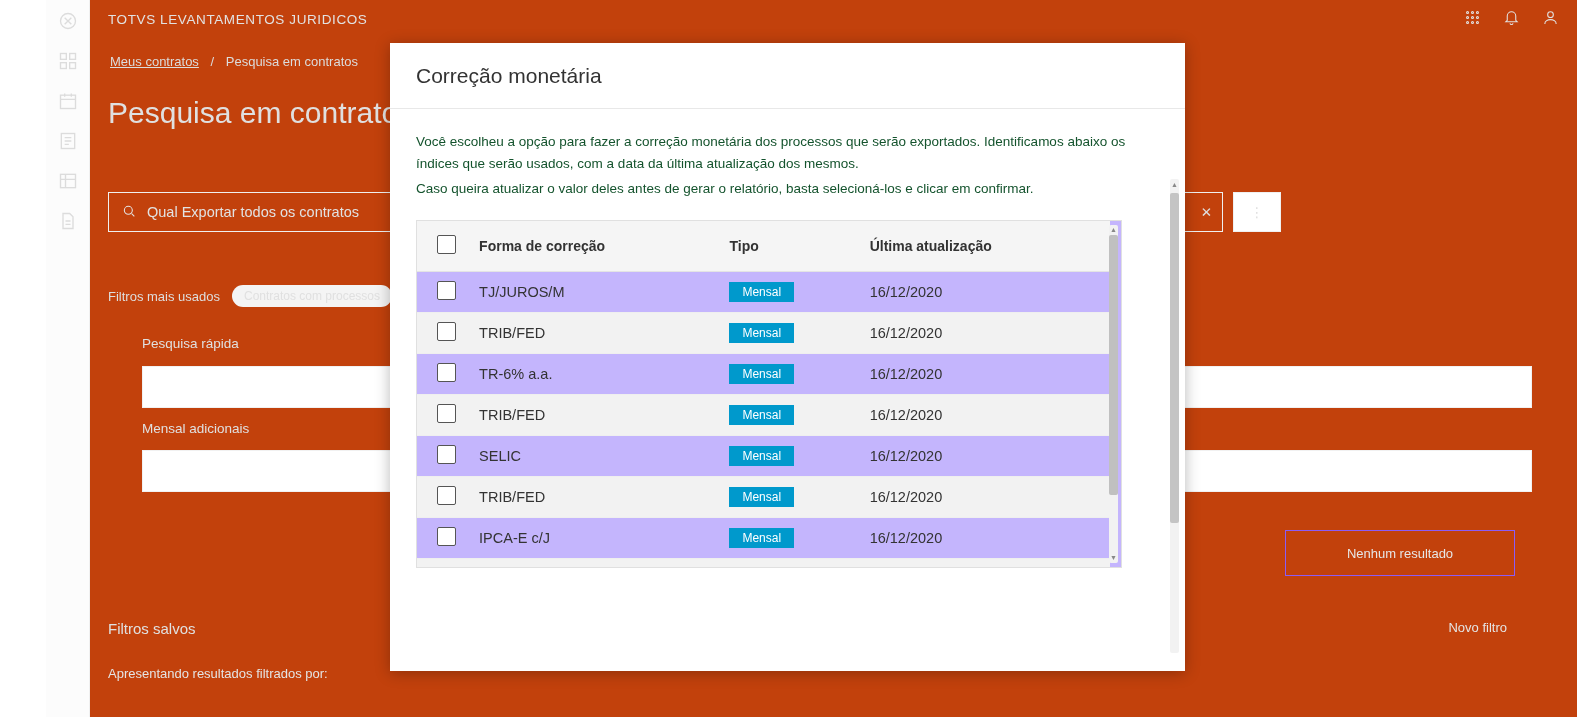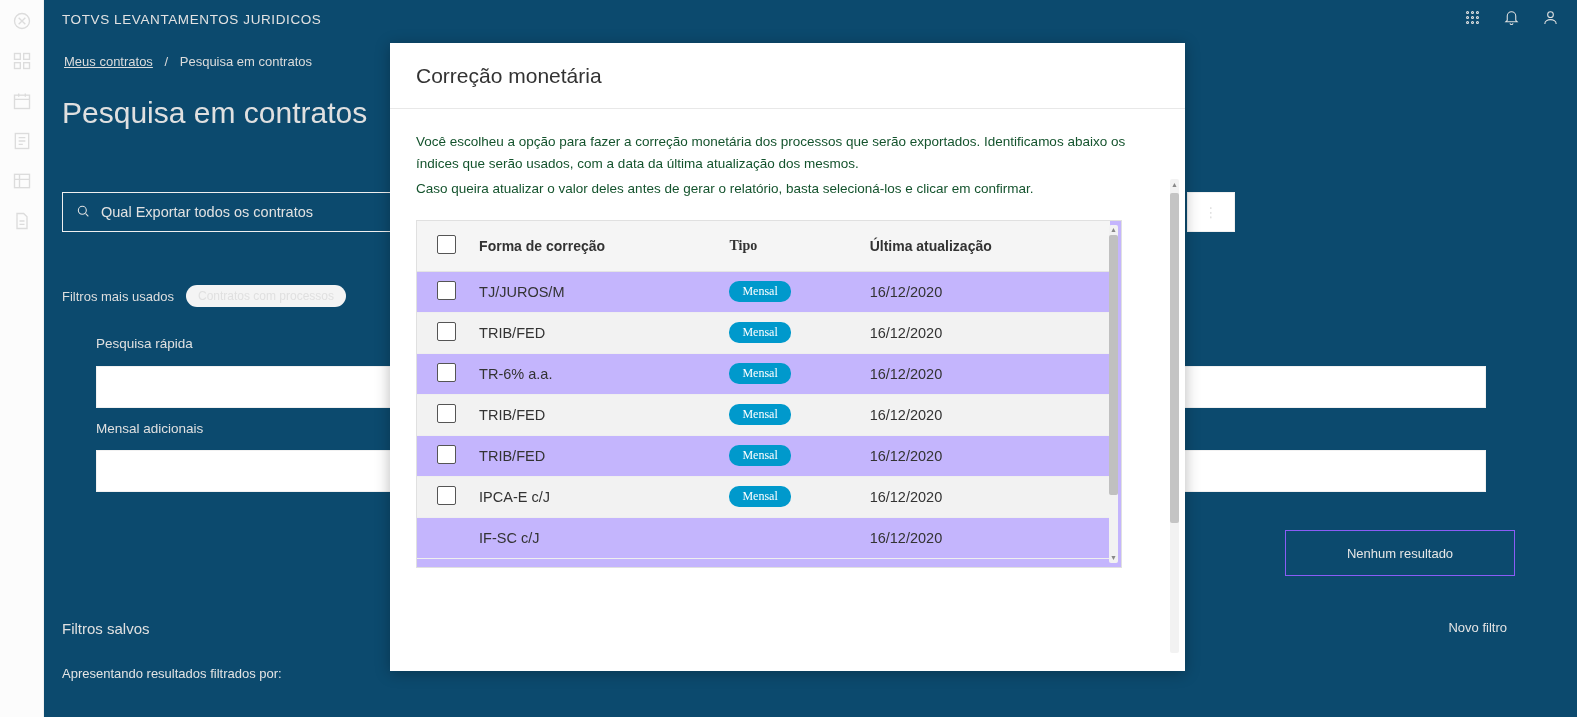--- a/index.html
+++ b/index.html
@@ -7,22 +7,23 @@
     margin: 0; padding: 0;
     width: 1577px; height: 717px;
     overflow: hidden;
     font-family: "Liberation Sans", sans-serif;
     background: #ffffff;
   }
 
   
   #app-background {
     position: absolute; inset: 0;
-    background: #0c4a6e;
+    background: #c2410c;
     color: #d8d8d8;
+    margin-left: 46px;
   }
 
   .app-sidebar {
     position: absolute; left: 0; top: 0; bottom: 0; width: 44px;
     background: #fcfcfc;
     border-right: 1px solid #f0f0f0;
     display: flex; flex-direction: column; align-items: center;
     padding-top: 8px; gap: 14px;
   }
   .side-icon {
@@ -172,35 +173,35 @@
   table.idx thead th {
     background: #f5f5f5;
     font-size: 14px; font-weight: 700; color: #333;
     text-align: left;
     padding: 14px 0 14px 0;
     border-bottom: 1px solid #e4e4e4;
     height: 50px;
   }
   table.idx th.c-check, table.idx td.c-check { width: 62px; padding-left: 20px; }
   table.idx th.c-name, table.idx td.c-name { width: 250px; }
-  table.idx th.c-type, table.idx td.c-type { width: 140px; font-family: Liberation Serif, serif; }
+  table.idx th.c-type, table.idx td.c-type { width: 140px; }
   table.idx th.c-date, table.idx td.c-date { width: 240px; }
   table.idx tbody td {
     font-size: 14.5px; color: #333;
     height: 41px; padding: 0;
     border-bottom: 1px solid #efefef;
   }
   table.idx tbody tr:nth-child(even) { background: #f2f2f2; }
   .cbx {
     width: 19px; height: 19px; border: 1.6px solid #555; border-radius: 2px;
     background: #fff; display: inline-block;
   }
   .badge {
     display: inline-block; background: #0099cc; color: #fff;
-    font-size: 12px; border-radius: 10px; padding: 3px 13px; font-weight: 400;
+    font-size: 12px; border-radius: 0; padding: 3px 13px; font-weight: 400;
   }
 
   .table-scroll {
     position: absolute; right: 3px; top: 4px; width: 9px; height: 338px;
     background: #f2f2f2; border-radius: 2px;
   }
   .table-scroll .thumb {
     position: absolute; left: 0; top: 10px; width: 9px; height: 260px;
     background: #c0c0c0; border-radius: 2px;
   }
@@ -396,20 +397,26 @@
                 <td class="c-date">16/12/2020</td>
               </tr>
               <tr>
                 <td class="c-check"><span class="cbx"></span></td>
                 <td class="c-name">TRIB/FED</td>
                 <td class="c-type"><span class="badge">Mensal</span></td>
                 <td class="c-date">16/12/2020</td>
               </tr>
               <tr>
                 <td class="c-check"><span class="cbx"></span></td>
+                <td class="c-name">SELIC</td>
+                <td class="c-type"><span class="badge">Mensal</span></td>
+                <td class="c-date">16/12/2020</td>
+              </tr>
+              <tr>
+                <td class="c-check"><span class="cbx"></span></td>
                 <td class="c-name">TRIB/FED</td>
                 <td class="c-type"><span class="badge">Mensal</span></td>
                 <td class="c-date">16/12/2020</td>
               </tr>
               <tr>
                 <td class="c-check"><span class="cbx"></span></td>
                 <td class="c-name">IPCA-E c/J</td>
                 <td class="c-type"><span class="badge">Mensal</span></td>
                 <td class="c-date">16/12/2020</td>
               </tr>

